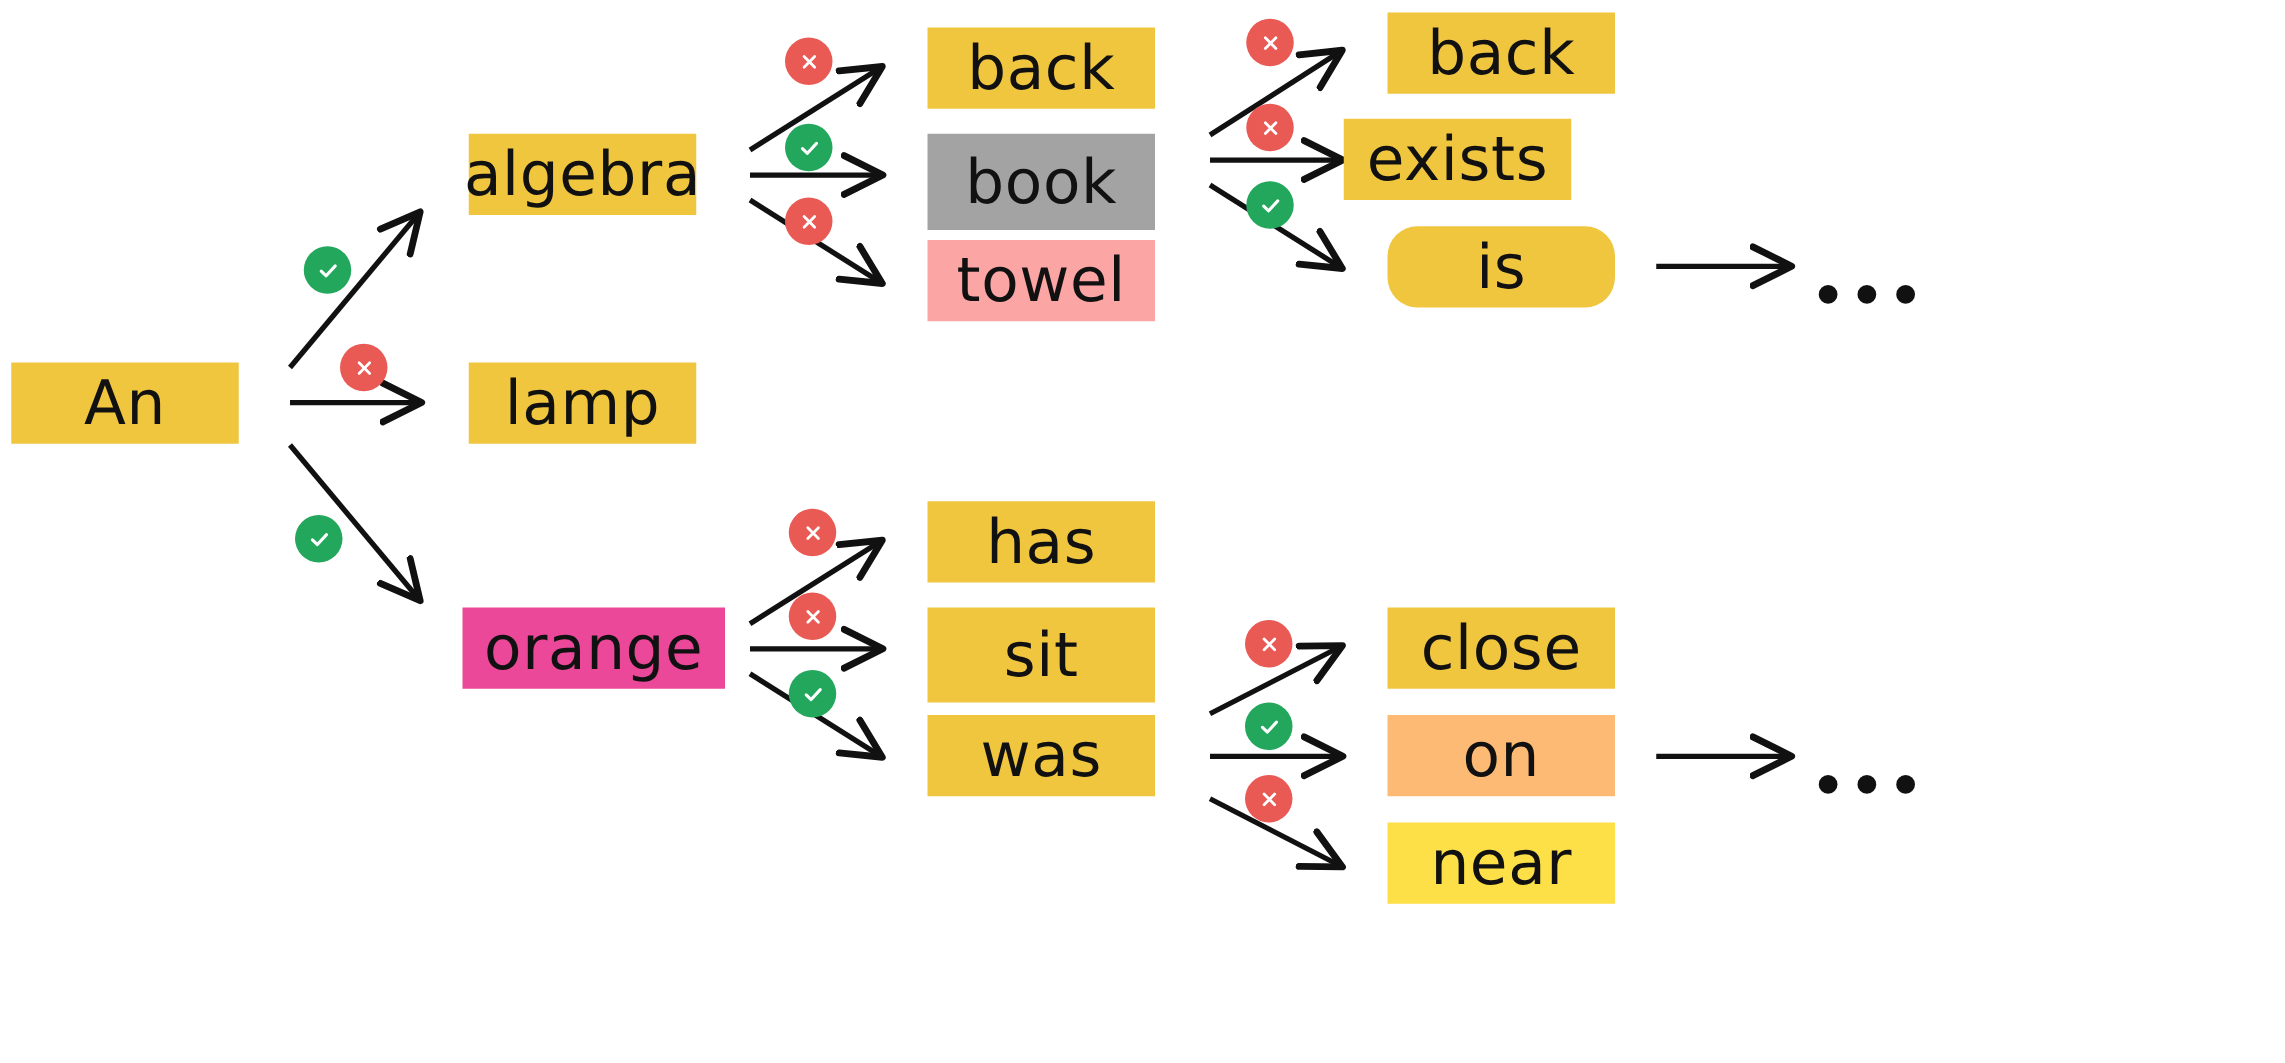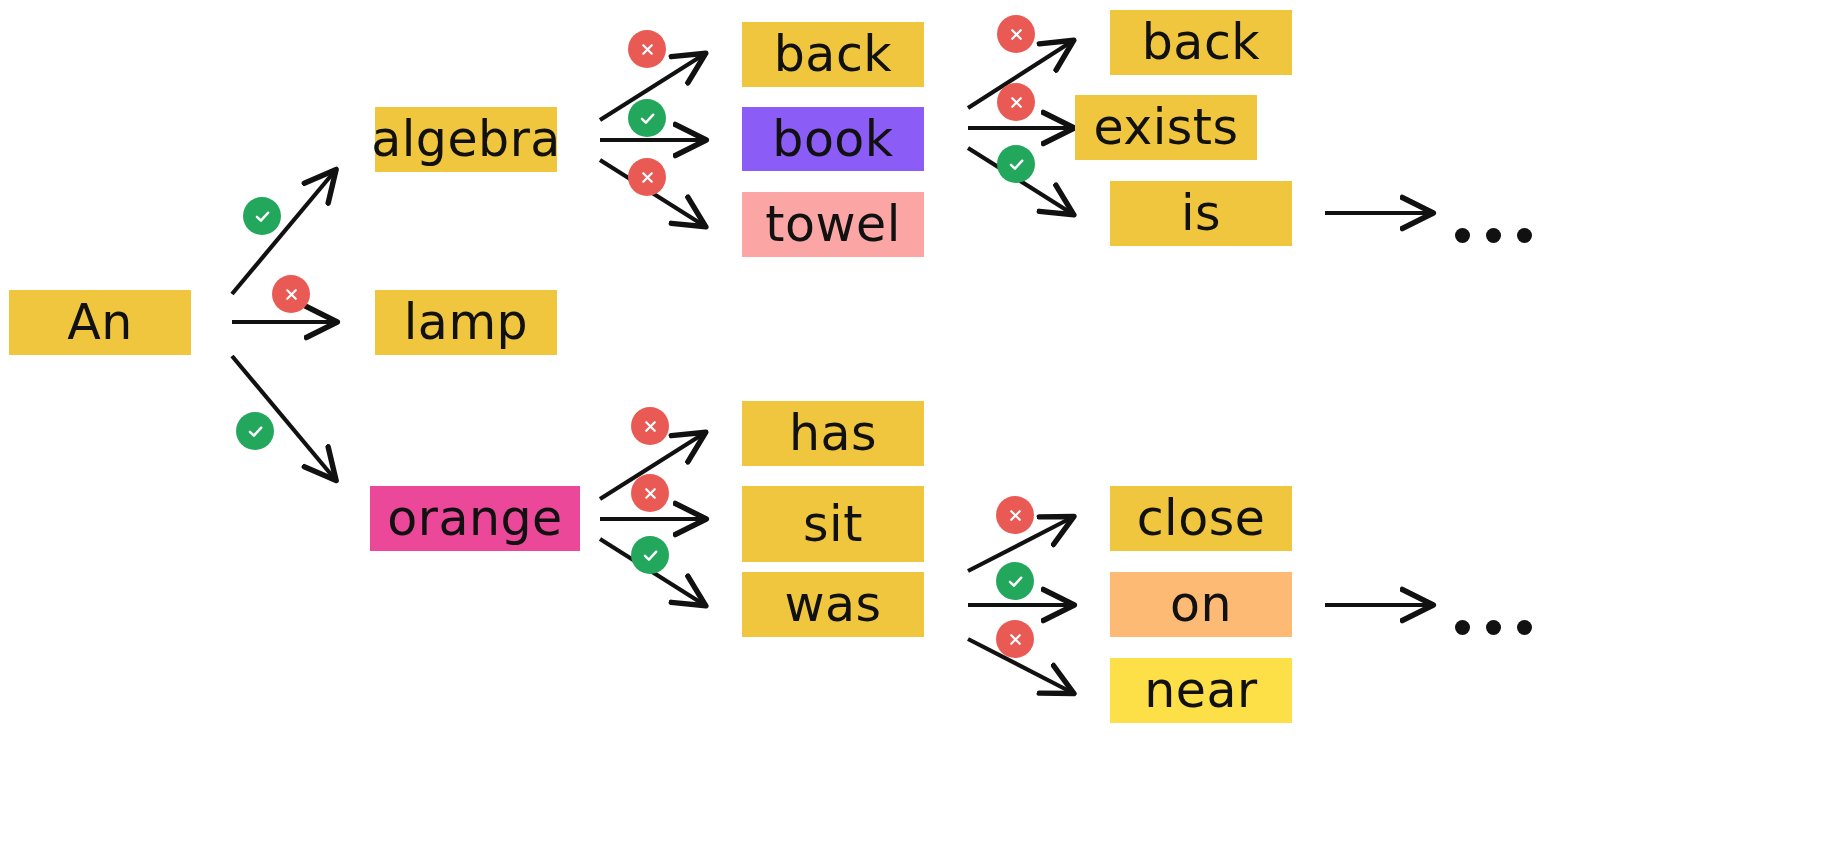--- a/index.html
+++ b/index.html
@@ -109,42 +109,42 @@
       </div>
       <div class="node-box" style="left: 375px; top: 290px; width: 182px; height: 65px; background: rgb(241, 198, 63);">
         <span class="node-label">lamp</span>
       </div>
       <div class="node-box" style="left: 370px; top: 486px; width: 210px; height: 65px; background: #ec4899;">
         <span class="node-label">orange</span>
       </div>
       <div class="node-box" style="left: 742px; top: 22px; width: 182px; height: 65px; background: rgb(241, 198, 63);">
         <span class="node-label">back</span>
       </div>
-      <div class="node-box" style="left: 742px; top: 107px; width: 182px; height: 64px; background: #8b5cf6;">
+      <div class="node-box" style="left: 742px; top: 107px; width: 182px; height: 77px; background: #a3a3a3;">
         <span class="node-label">book</span>
       </div>
       <div class="node-box" style="left: 742px; top: 192px; width: 182px; height: 65px; background: #fca5a5;">
         <span class="node-label">towel</span>
       </div>
       <div class="node-box" style="left: 742px; top: 401px; width: 182px; height: 65px; background: rgb(241, 198, 63);">
         <span class="node-label">has</span>
       </div>
       <div class="node-box" style="left: 742px; top: 486px; width: 182px; height: 76px; background: rgb(241, 198, 63);">
         <span class="node-label">sit</span>
       </div>
       <div class="node-box" style="left: 742px; top: 572px; width: 182px; height: 65px; background: rgb(241, 198, 63);">
         <span class="node-label">was</span>
       </div>
       <div class="node-box" style="left: 1110px; top: 10px; width: 182px; height: 65px; background: rgb(241, 198, 63);">
         <span class="node-label">back</span>
       </div>
       <div class="node-box" style="left: 1075px; top: 95px; width: 182px; height: 65px; background: rgb(241, 198, 63);">
         <span class="node-label">exists</span>
       </div>
-      <div class="node-box" style="left: 1110px; top: 181px; width: 182px; height: 65px; background: rgb(241, 198, 63);">
+      <div class="node-box" style="left: 1110px; top: 181px; width: 182px; height: 65px; background: rgb(241, 198, 63); border-radius: 24px;">
         <span class="node-label">is</span>
       </div>
       <div class="node-box" style="left: 1110px; top: 486px; width: 182px; height: 65px; background: rgb(241, 198, 63);">
         <span class="node-label">close</span>
       </div>
       <div class="node-box" style="left: 1110px; top: 572px; width: 182px; height: 65px; background: #fdba74;">
         <span class="node-label">on</span>
       </div>
       <div class="node-box" style="left: 1110px; top: 658px; width: 182px; height: 65px; background: #fde047;">
         <span class="node-label">near</span>

